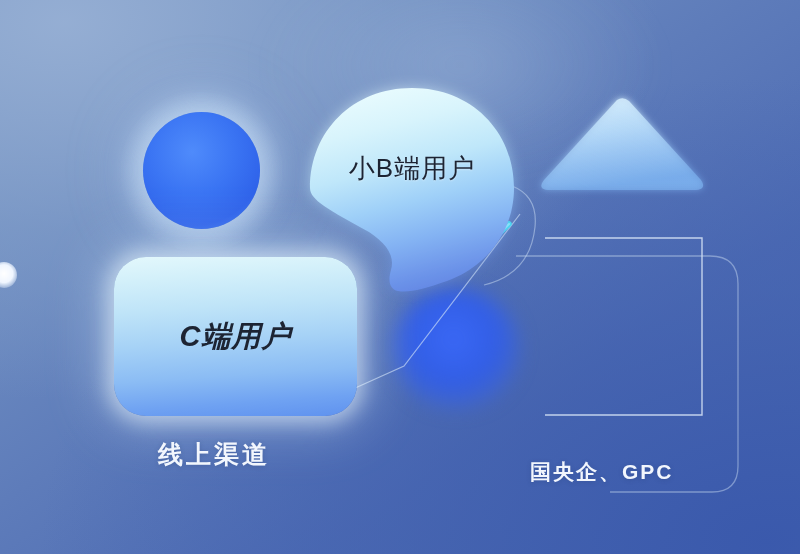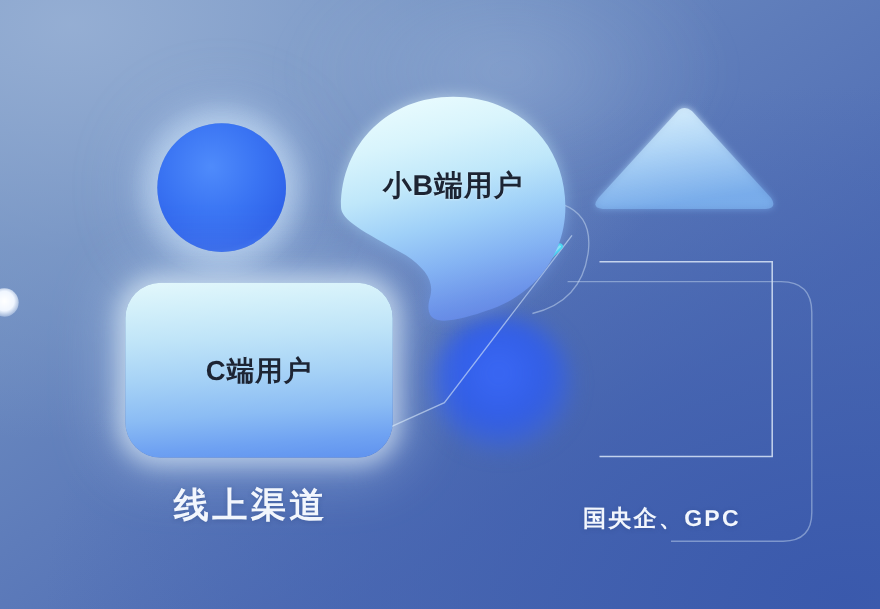--- a/index.html
+++ b/index.html
@@ -52,48 +52,48 @@
   
   #lines{position:absolute;inset:0;width:800px;height:554px;pointer-events:none;}
 
   
   #pin{position:absolute;left:303px;top:82px;width:218px;height:216px;}
   #pin svg{display:block;width:100%;height:100%;overflow:visible;}
   #pin-label{
     position:absolute;left:0;top:0;width:218px;height:216px;
     display:flex;align-items:center;justify-content:center;
     padding-bottom:44px;box-sizing:border-box;
-    font-size:26px;font-weight:bold;color:#1d2433;letter-spacing:1px;
+    font-size:26px;font-weight:normal;color:#1d2433;letter-spacing:1px;
     text-shadow:0 1px 2px rgba(255,255,255,0.35);
   }
 
   
   #c-card{
     position:absolute;left:114px;top:257px;width:243px;height:159px;
     border-radius:32px;
     background:linear-gradient(176deg,#e3f8fc 0%, #d3f0fa 14%, #bfe4f8 32%, #a6d2f6 52%, #8bbcf4 72%, #6fa2f2 88%, #5f92ef 100%);
     box-shadow:0 0 20px 7px rgba(236,249,255,0.55), 0 0 48px 20px rgba(205,231,252,0.28);
     display:flex;align-items:center;justify-content:center;
   }
-  #c-card-label{font-size:25px;font-weight:bold;color:#1d2433;letter-spacing:1px;}
+  #c-card-label{font-size:29px;font-weight:bold;color:#1d2433;letter-spacing:1px;font-style:italic;}
 
   
   #diamond{position:absolute;left:482px;top:214px;width:240px;height:226px;}
   #diamond svg{display:block;width:100%;height:100%;overflow:visible;}
   #diamond-label{
     position:absolute;left:0;top:0;width:240px;height:226px;
     display:flex;align-items:center;justify-content:center;
     font-size:26px;font-weight:bold;color:#1d2433;letter-spacing:1px;
   }
 
   
   .caption{position:absolute;color:#f2f6fd;font-weight:bold;letter-spacing:3px;
            text-shadow:0 1px 4px rgba(40,66,120,0.35);pointer-events:none;}
   #caption-offline{left:345px;top:24px;font-size:25px;}
-  #caption-online{left:158px;top:438px;font-size:32px;}
+  #caption-online{left:158px;top:438px;font-size:25px;}
   #caption-enterprise{left:530px;top:457px;font-size:21px;line-height:30px;text-align:center;letter-spacing:2px;}
   #caption-enterprise div{white-space:nowrap;}
 </style>
 </head>
 <body>
 
 <div id="stage">
 
   <div id="sheen-top"></div>
 

